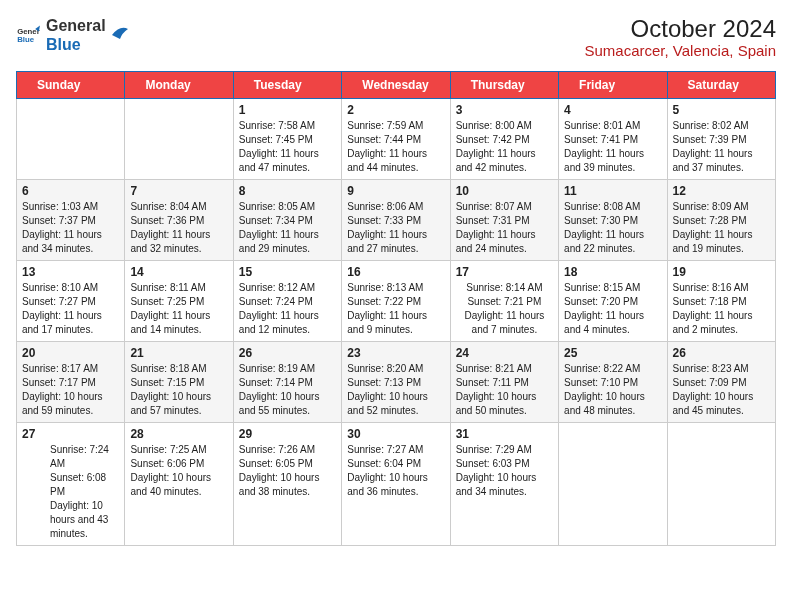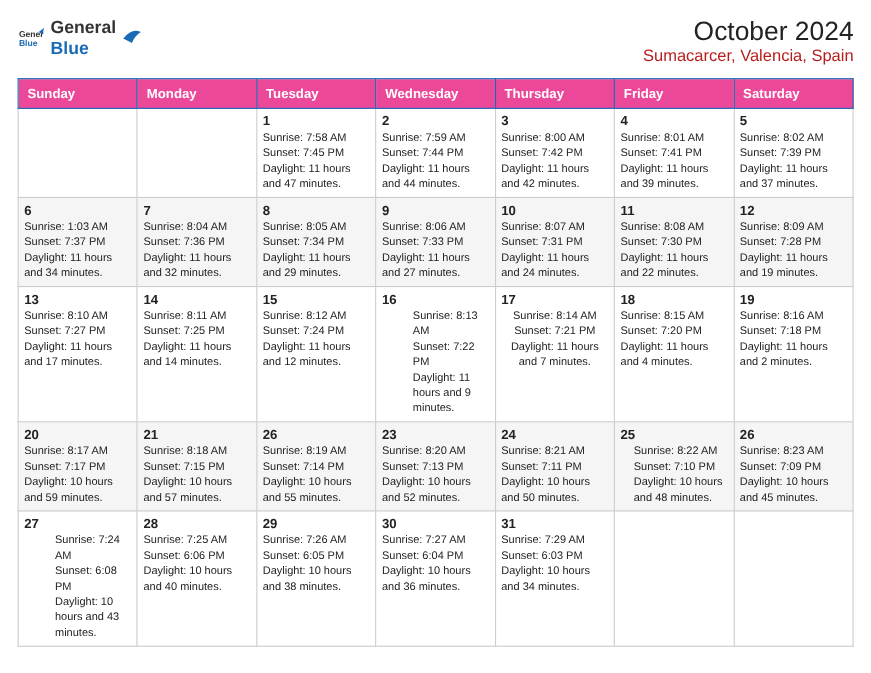--- a/index.html
+++ b/index.html
@@ -37,25 +37,25 @@
     .location-title {
       font-size: 15px;
       color: #b91c1c;
     }
     table {
       width: 100%;
       border-collapse: collapse;
       table-layout: fixed;
     }
     thead tr th {
-      background-color: #ec4899;
+      background-color: #ef4444;
       color: #fff;
       font-size: 12px;
       font-weight: bold;
-      padding: 6px 8px;
+      padding: 6px 20px;
       text-align: left;
       border: 1px solid #1a6bb5;
     }
     tbody tr td {
       vertical-align: top;
       border: 1px solid #ccc;
       padding: 4px 5px;
       font-size: 10px;
       color: #222;
       height: 80px;
@@ -210,21 +210,21 @@
 Daylight: 11 hours and 14 minutes.</div>
         </td>
         <td>
           <span class="day-number">15</span>
           <div class="day-info" style="white-space: pre-line;">Sunrise: 8:12 AM
 Sunset: 7:24 PM
 Daylight: 11 hours and 12 minutes.</div>
         </td>
         <td>
           <span class="day-number">16</span>
-          <div class="day-info" style="white-space: pre-line; margin-left: 28px;">Sunrise: 8:13 AM
+          <div class="day-info" style="white-space: pre-line;">Sunrise: 8:13 AM
 Sunset: 7:22 PM
 Daylight: 11 hours and 9 minutes.</div>
         </td>
         <td>
           <span class="day-number">17</span>
           <div class="day-info" style="white-space: pre-line; text-align: center;">Sunrise: 8:14 AM
 Sunset: 7:21 PM
 Daylight: 11 hours and 7 minutes.</div>
         </td>
         <td>
@@ -266,21 +266,21 @@
 Daylight: 10 hours and 52 minutes.</div>
         </td>
         <td>
           <span class="day-number">24</span>
           <div class="day-info" style="white-space: pre-line;">Sunrise: 8:21 AM
 Sunset: 7:11 PM
 Daylight: 10 hours and 50 minutes.</div>
         </td>
         <td>
           <span class="day-number">25</span>
-          <div class="day-info" style="white-space: pre-line; margin-left: 12px;">Sunrise: 8:22 AM
+          <div class="day-info" style="white-space: pre-line;">Sunrise: 8:22 AM
 Sunset: 7:10 PM
 Daylight: 10 hours and 48 minutes.</div>
         </td>
         <td>
           <span class="day-number">26</span>
           <div class="day-info" style="white-space: pre-line;">Sunrise: 8:23 AM
 Sunset: 7:09 PM
 Daylight: 10 hours and 45 minutes.</div>
         </td>
       </tr>

